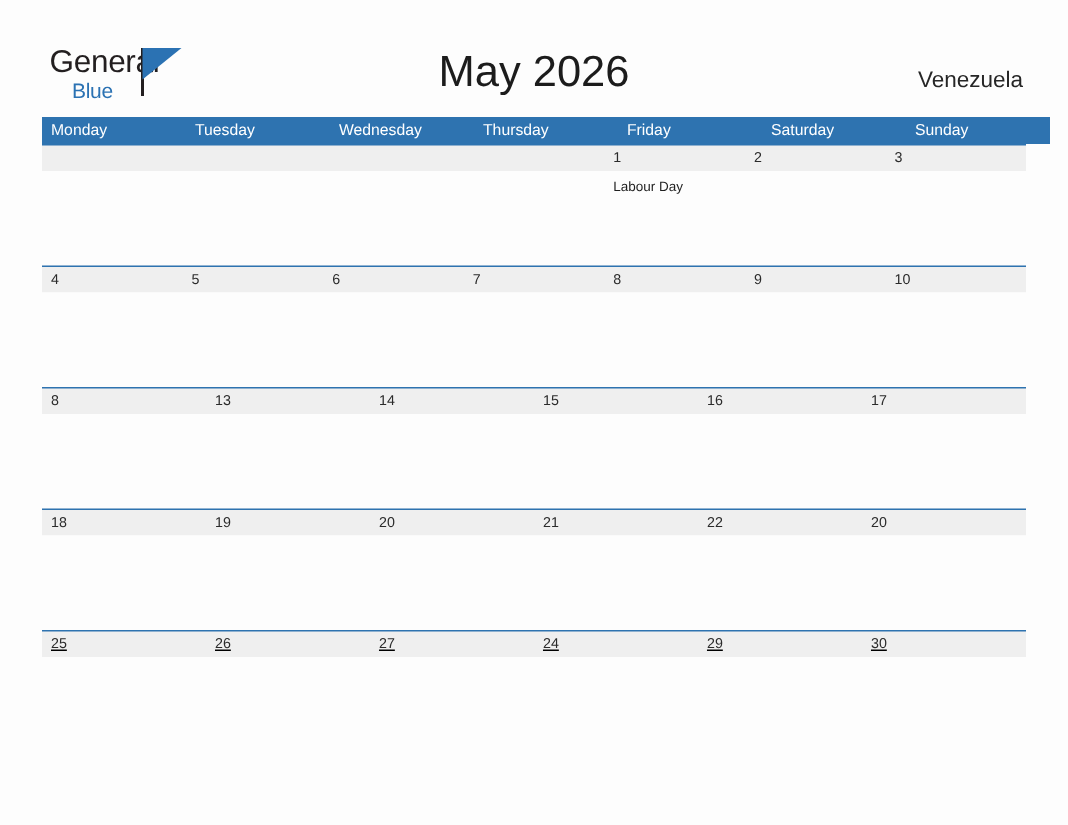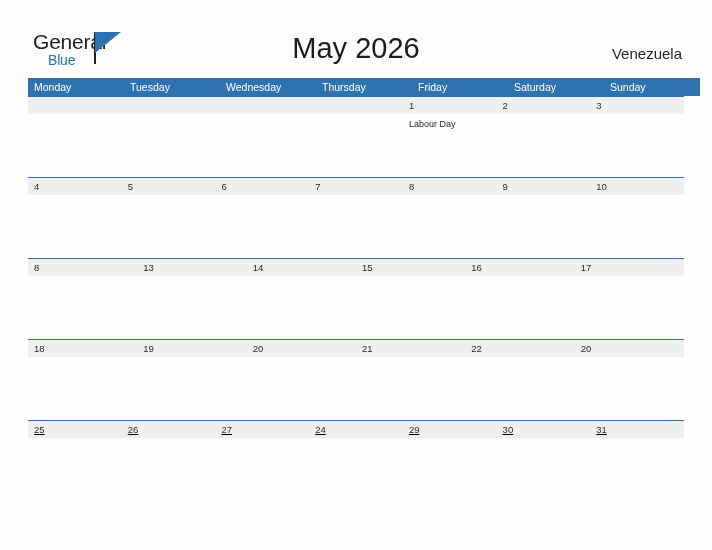--- a/index.html
+++ b/index.html
@@ -330,21 +330,20 @@
   </div>
 
   <div class="week-row last-row">
     <div class="date-band">
       <div class="date-cell">25</div>
       <div class="date-cell">26</div>
       <div class="date-cell">27</div>
       <div class="date-cell">24</div>
       <div class="date-cell">29</div>
       <div class="date-cell">30</div>
-      <div class="date-cell">31</div>
     </div>
     <div class="event-band">
       <div class="event-cell">
           <span class="event-text"></span>
         </div>
       <div class="event-cell">
           <span class="event-text"></span>
         </div>
       <div class="event-cell">
           <span class="event-text"></span>

